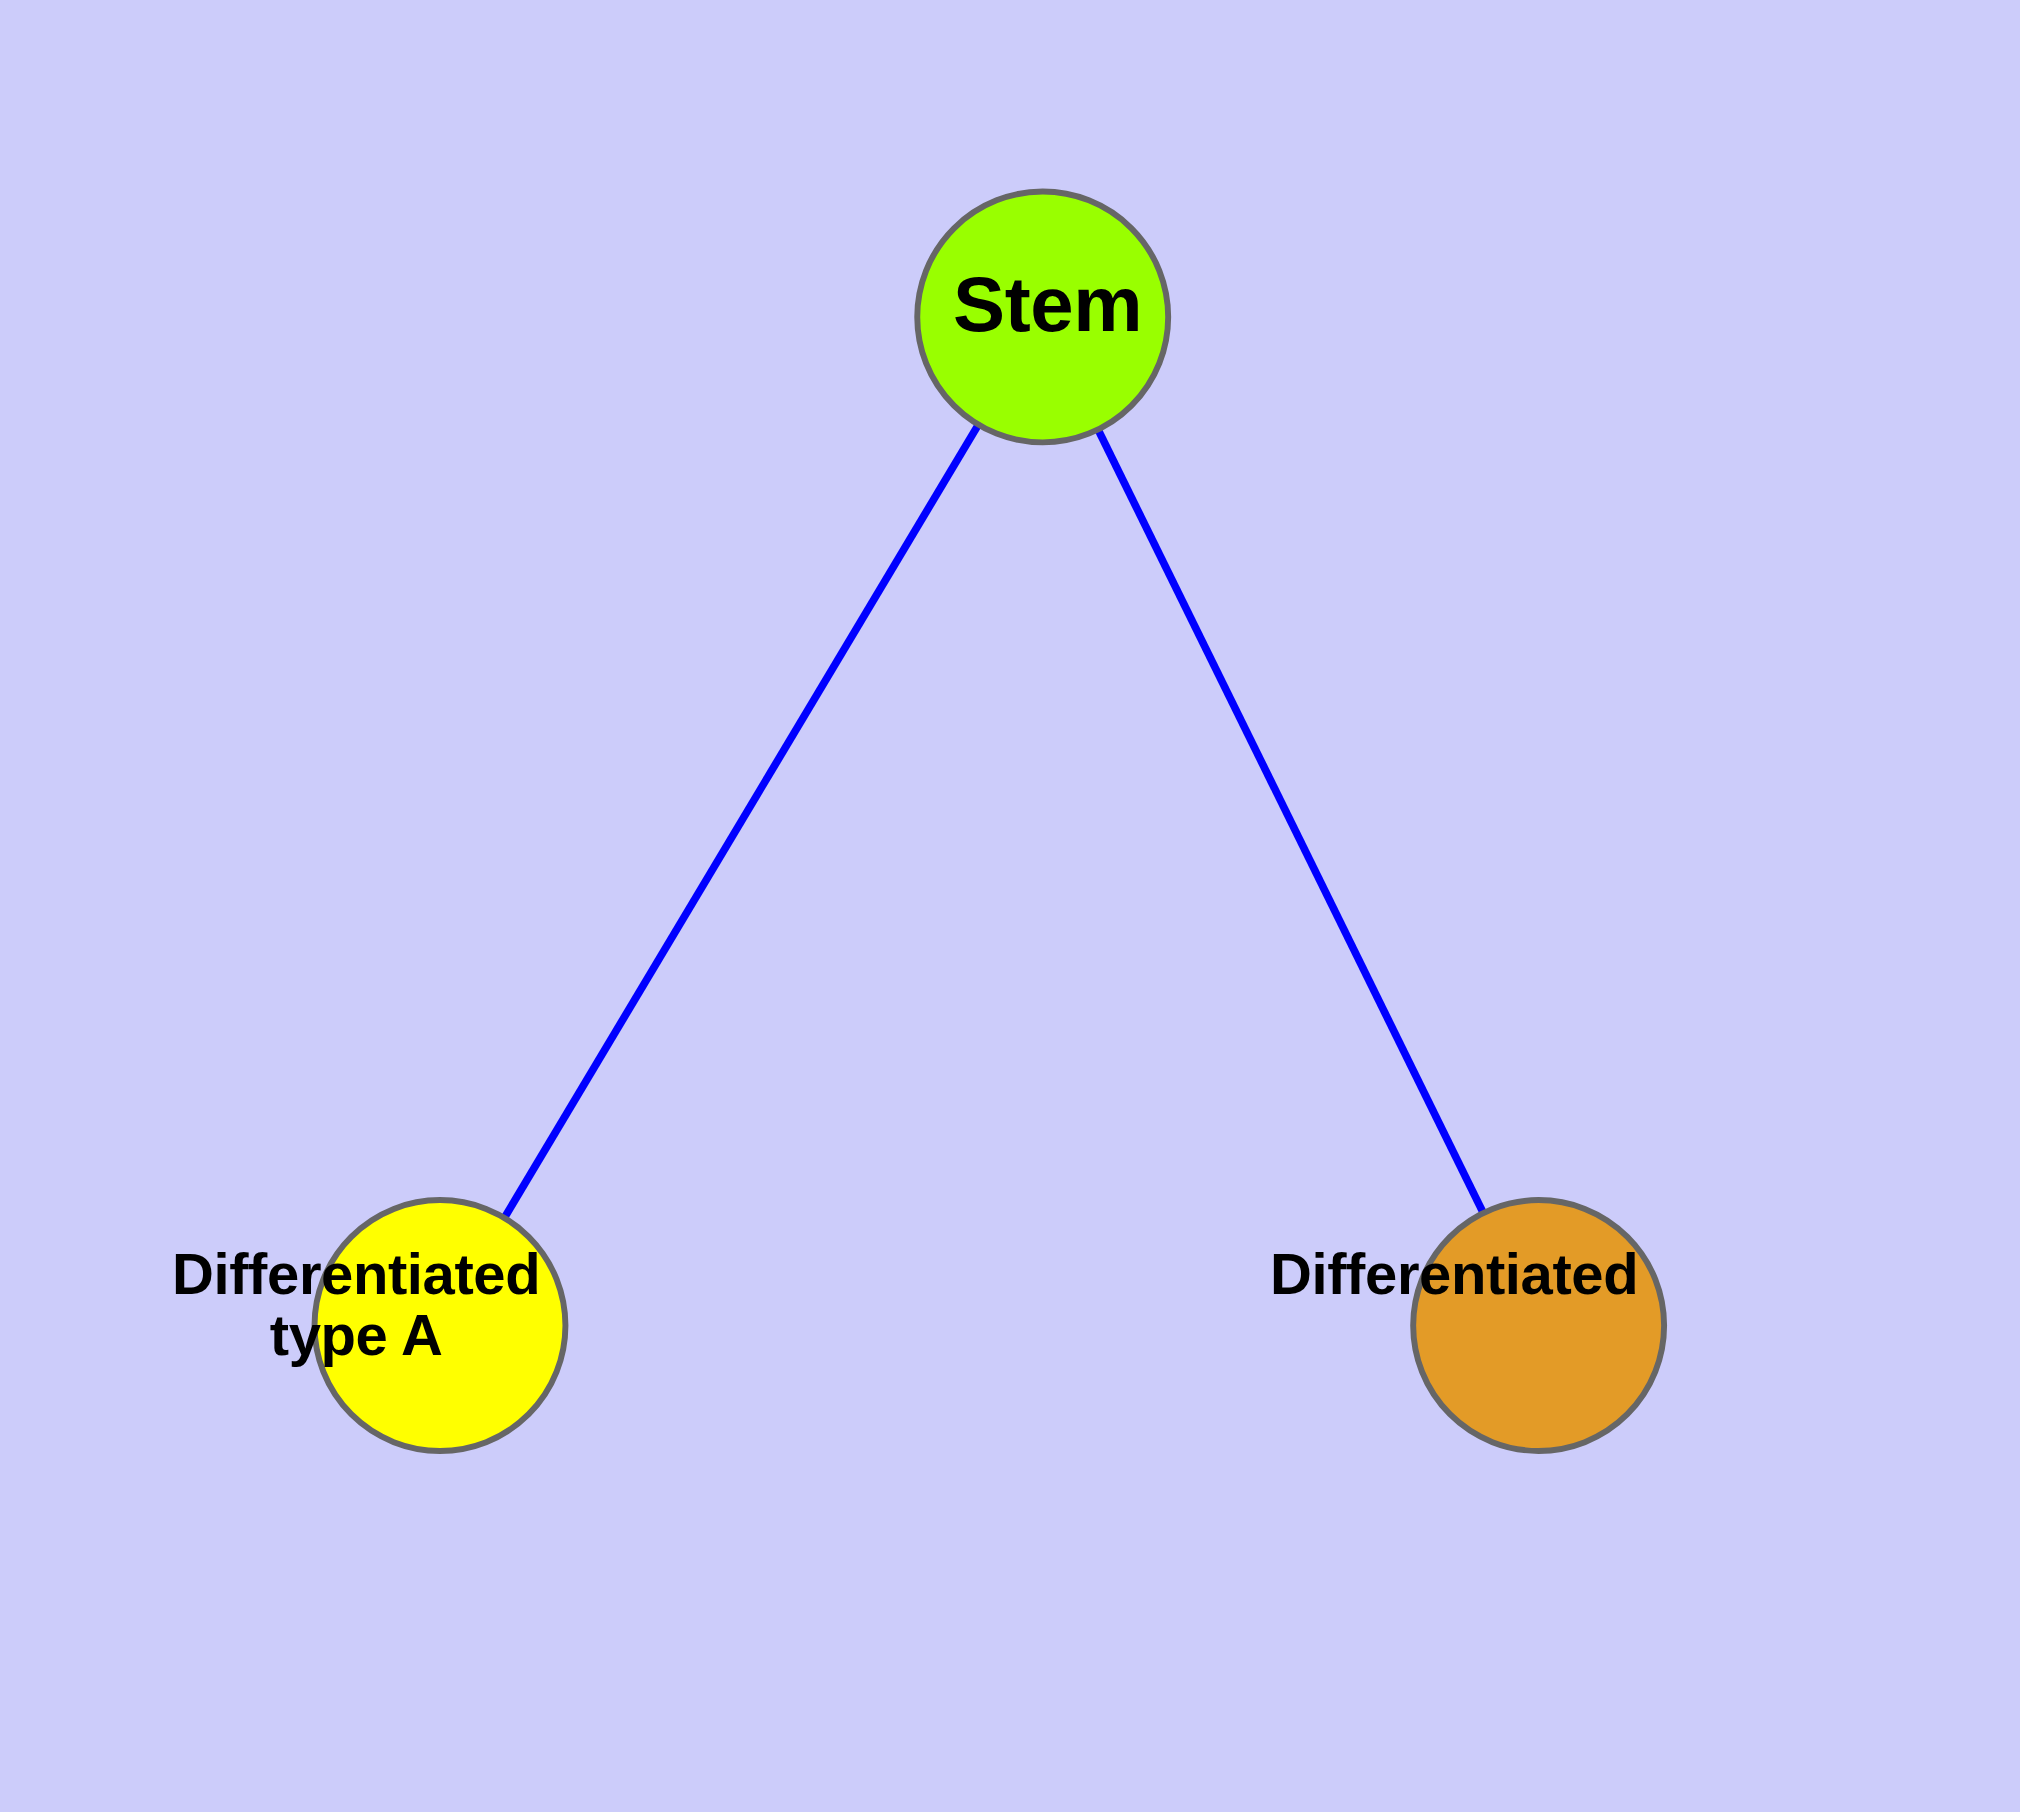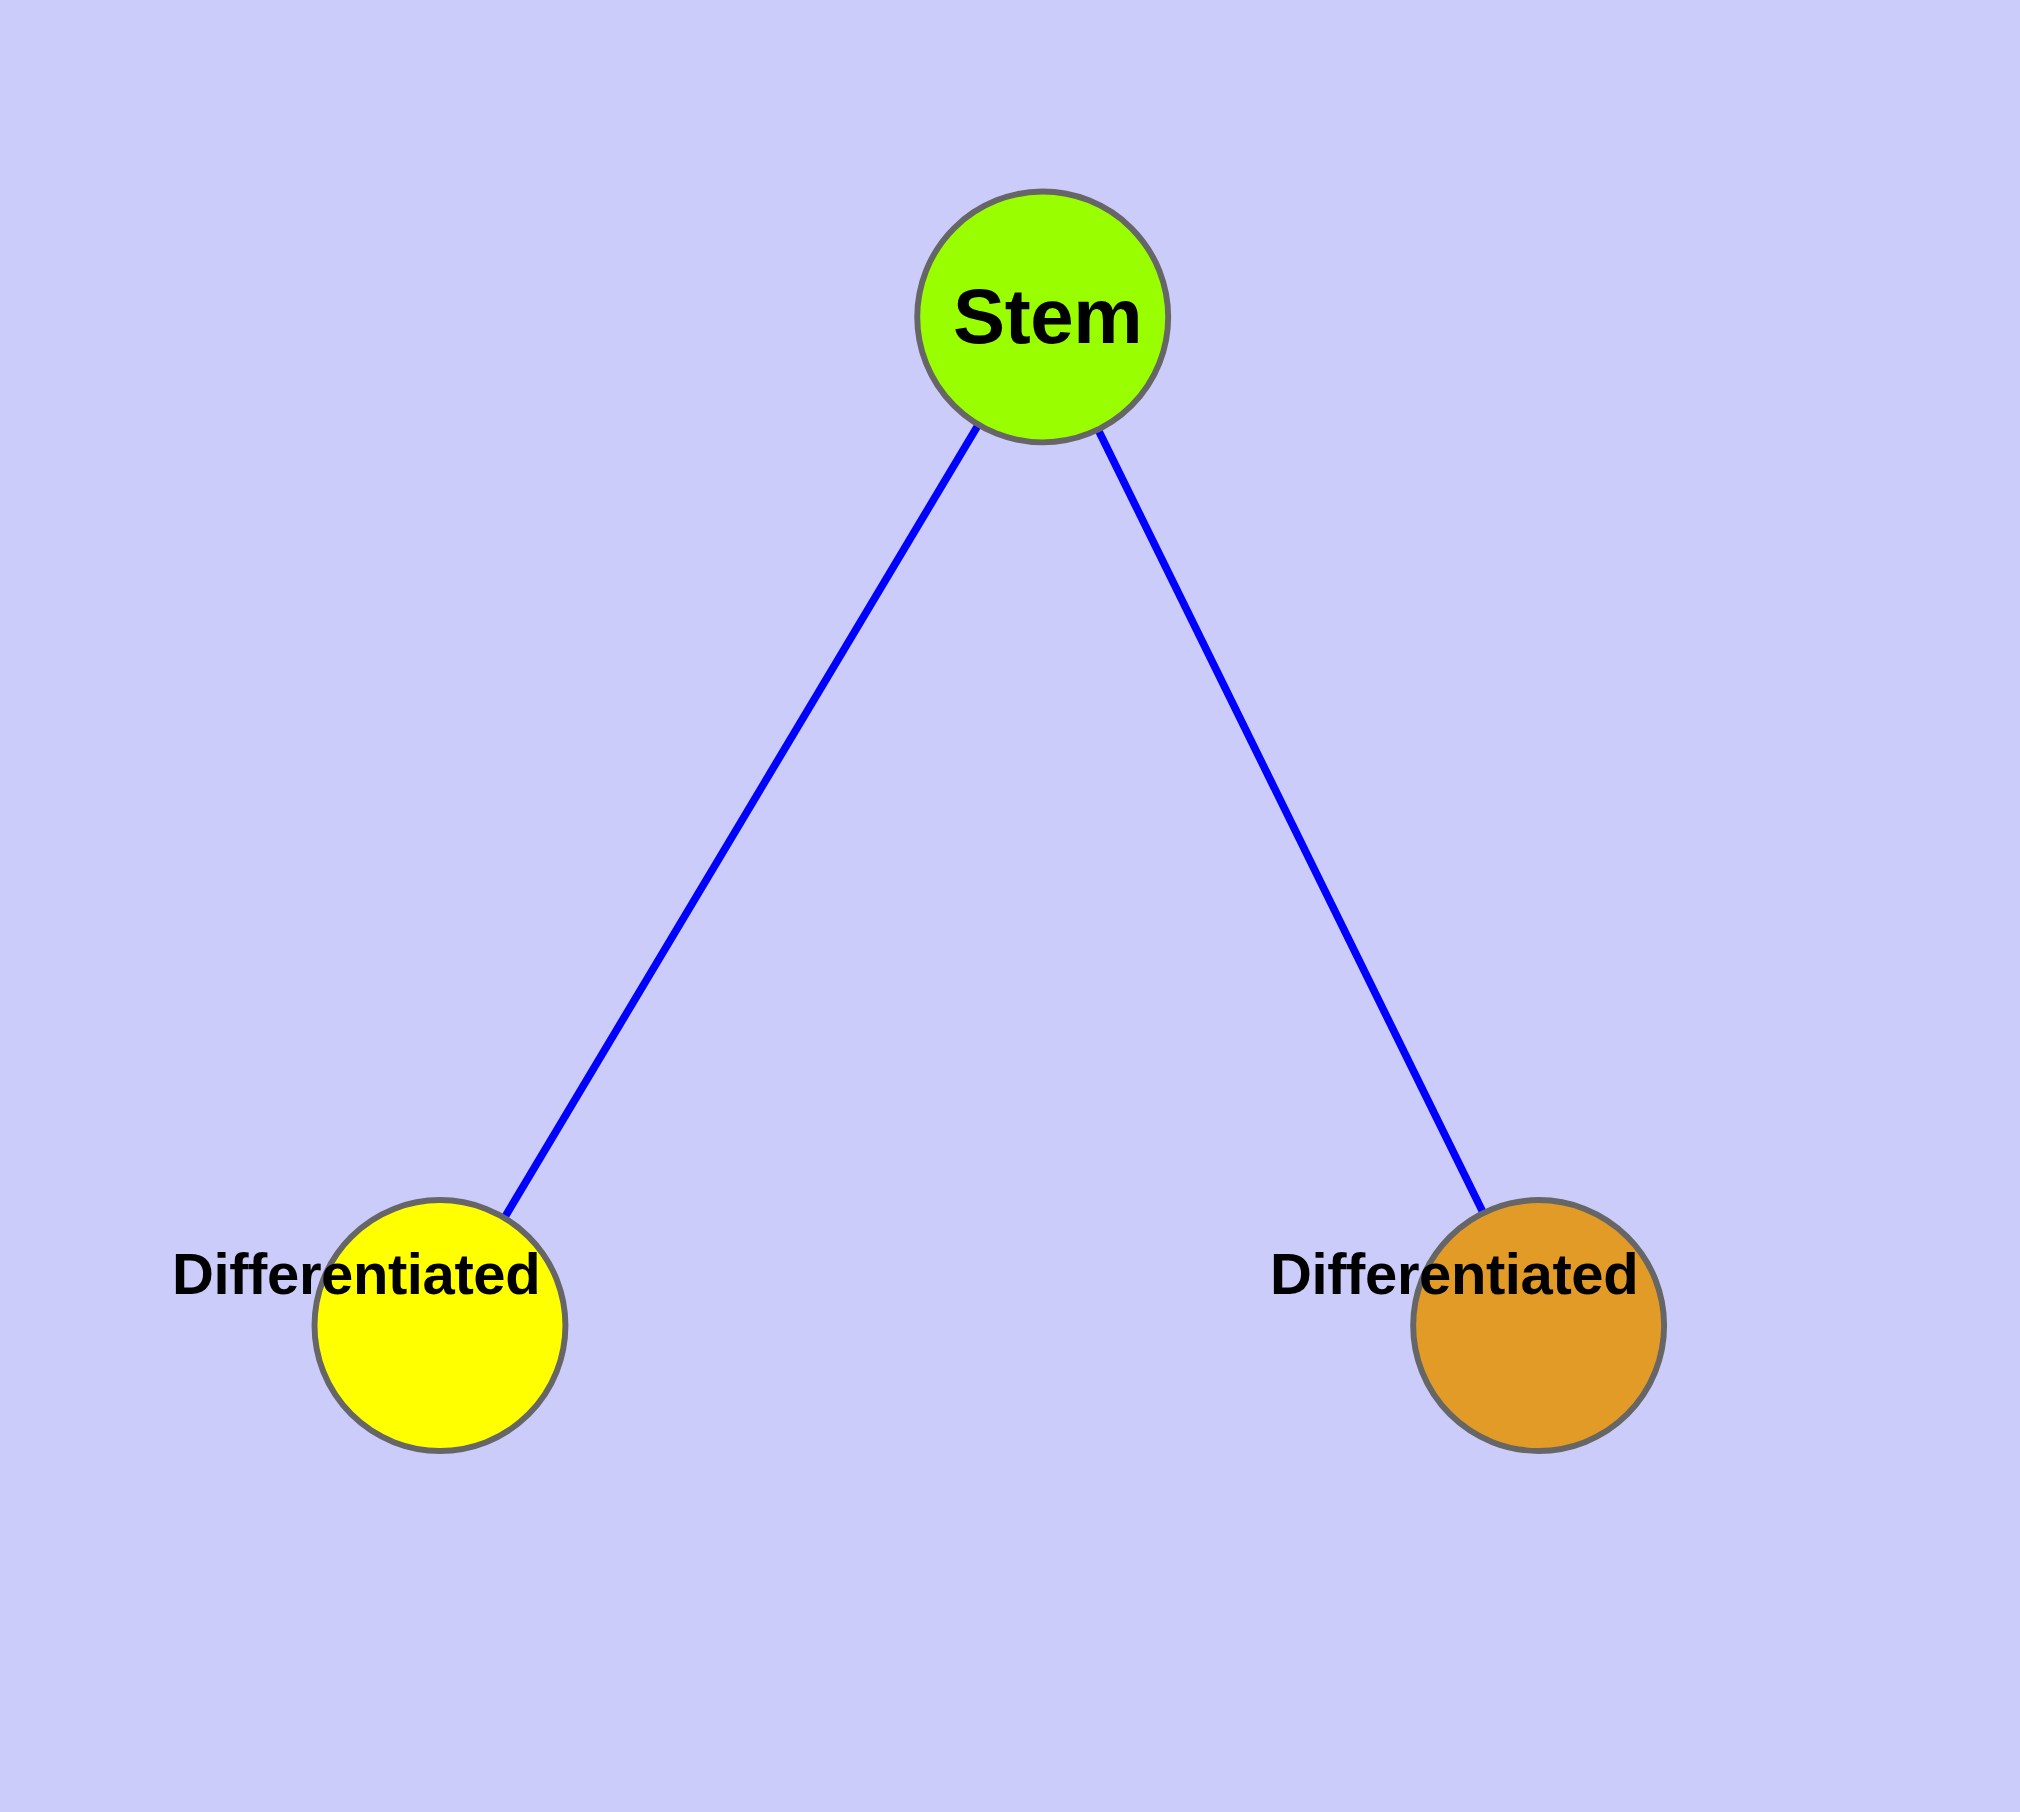--- a/index.html
+++ b/index.html
@@ -55,19 +55,19 @@
         <line x1="1230" y1="374" x2="1815" y2="1564" stroke="#0000ff" stroke-width="9" stroke-linecap="butt"></line>
       </g>
     <g id="nodes-layer">
         <circle cx="1230" cy="374" r="148" fill="#99ff00" stroke="#666666" stroke-width="7"></circle>
         <circle cx="519" cy="1564" r="148" fill="#ffff00" stroke="#666666" stroke-width="7"></circle>
         <circle cx="1815" cy="1564" r="148" fill="#e39b27" stroke="#666666" stroke-width="7"></circle>
       </g>
   </svg>
 
   <div id="labels-layer">
-      <div class="node-label label-stem" style="color: rgb(0, 0, 0); left: 953px; top: 275px;"><span>Stem</span></div>
-      <div class="node-label label-leaf" style="color: rgb(0, 0, 0); left: 172px; top: 1243px;"><span>Differentiated</span><br></div>
+      <div class="node-label label-stem" style="color: rgb(0, 0, 0); left: 953px; top: 263px;"><span>Stem</span></div>
+      <div class="node-label label-leaf" style="color: rgb(0, 0, 0); left: 172px; top: 1243px;"><span>Differentiated</span><br><span>type A</span></div>
       <div class="node-label label-leaf" style="color: rgb(0, 0, 0); left: 1270px; top: 1243px;"><span>Differentiated</span><br></div>
     </div>
 
 </div>
 
 
 </body></html>

